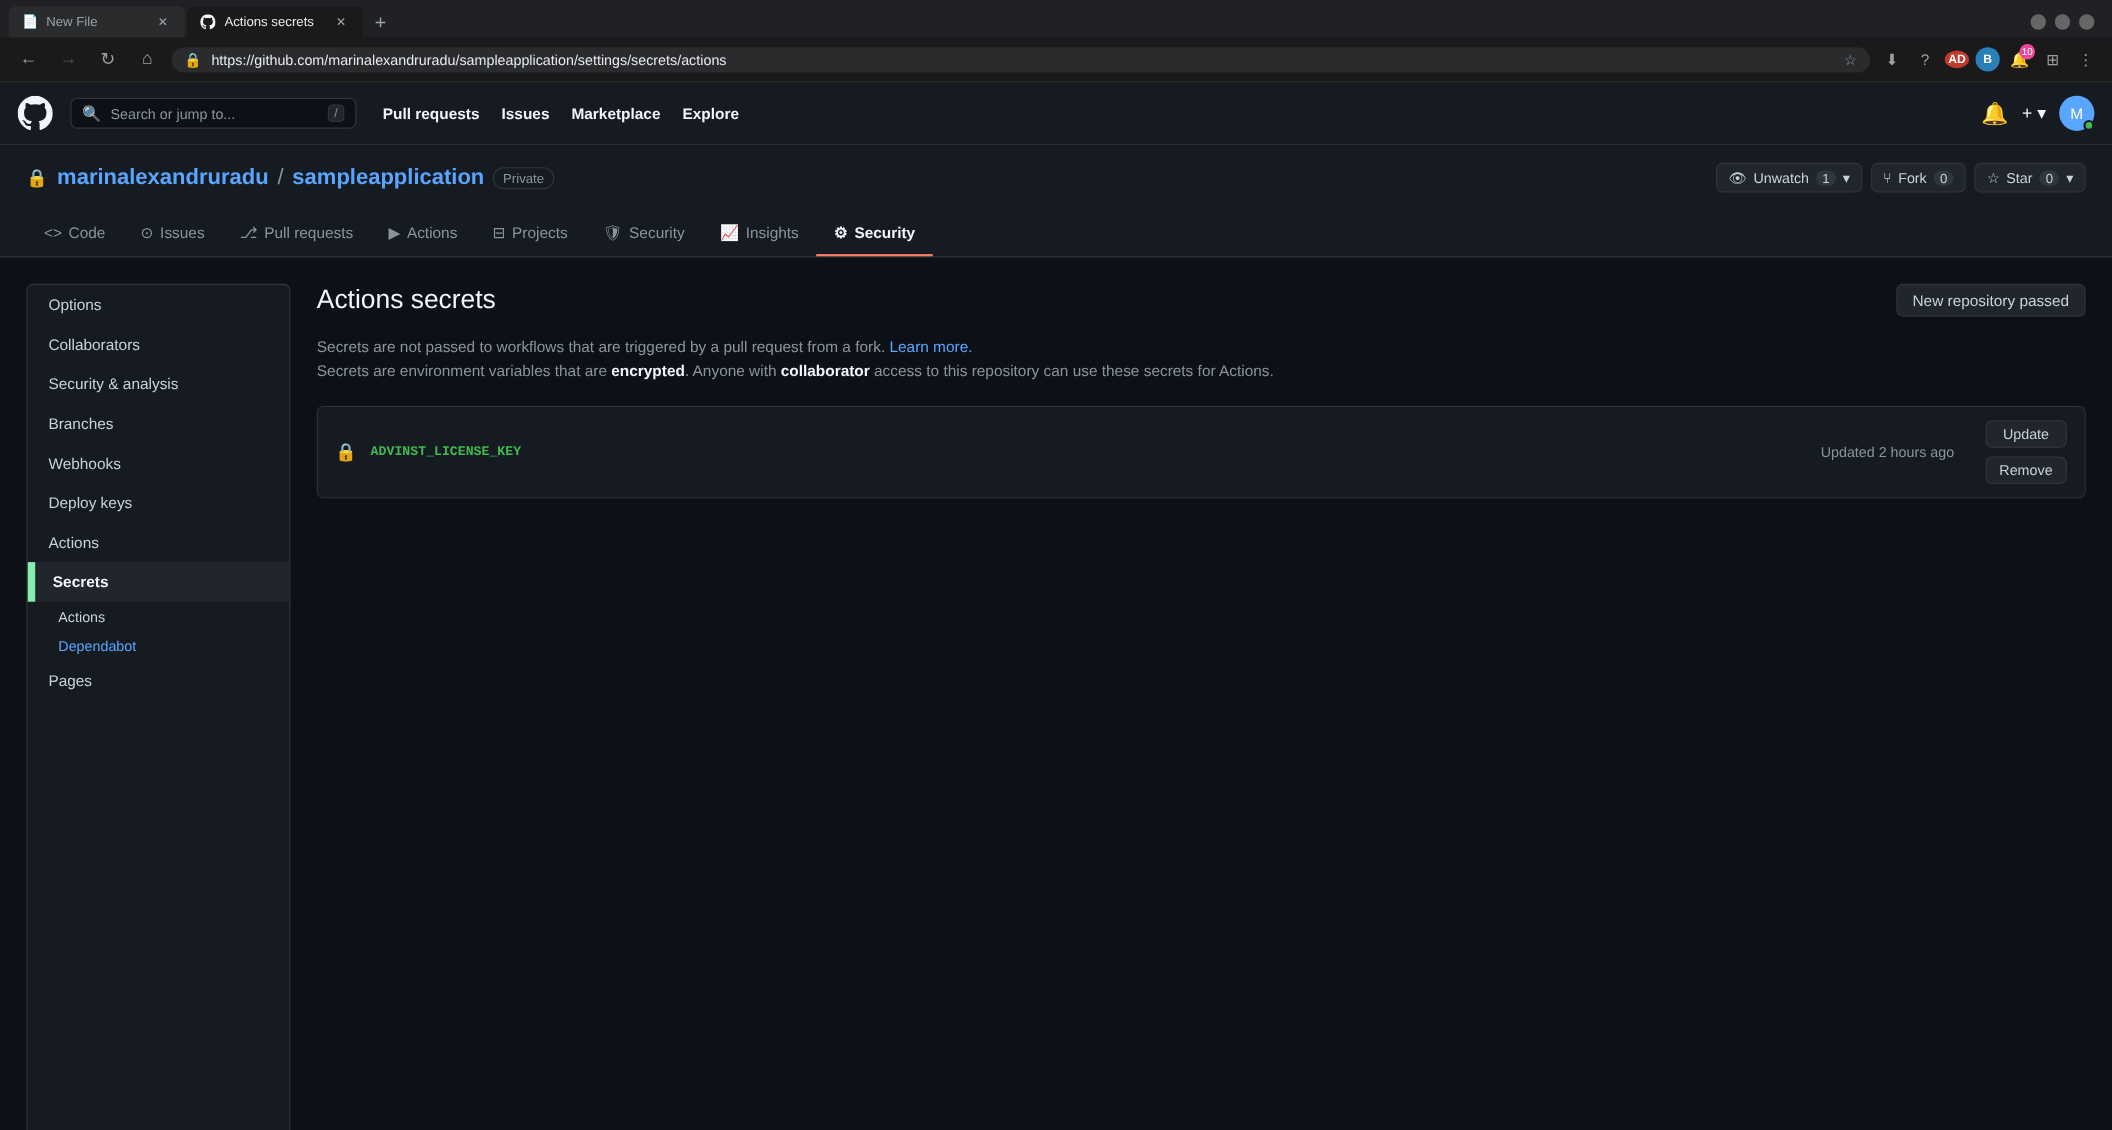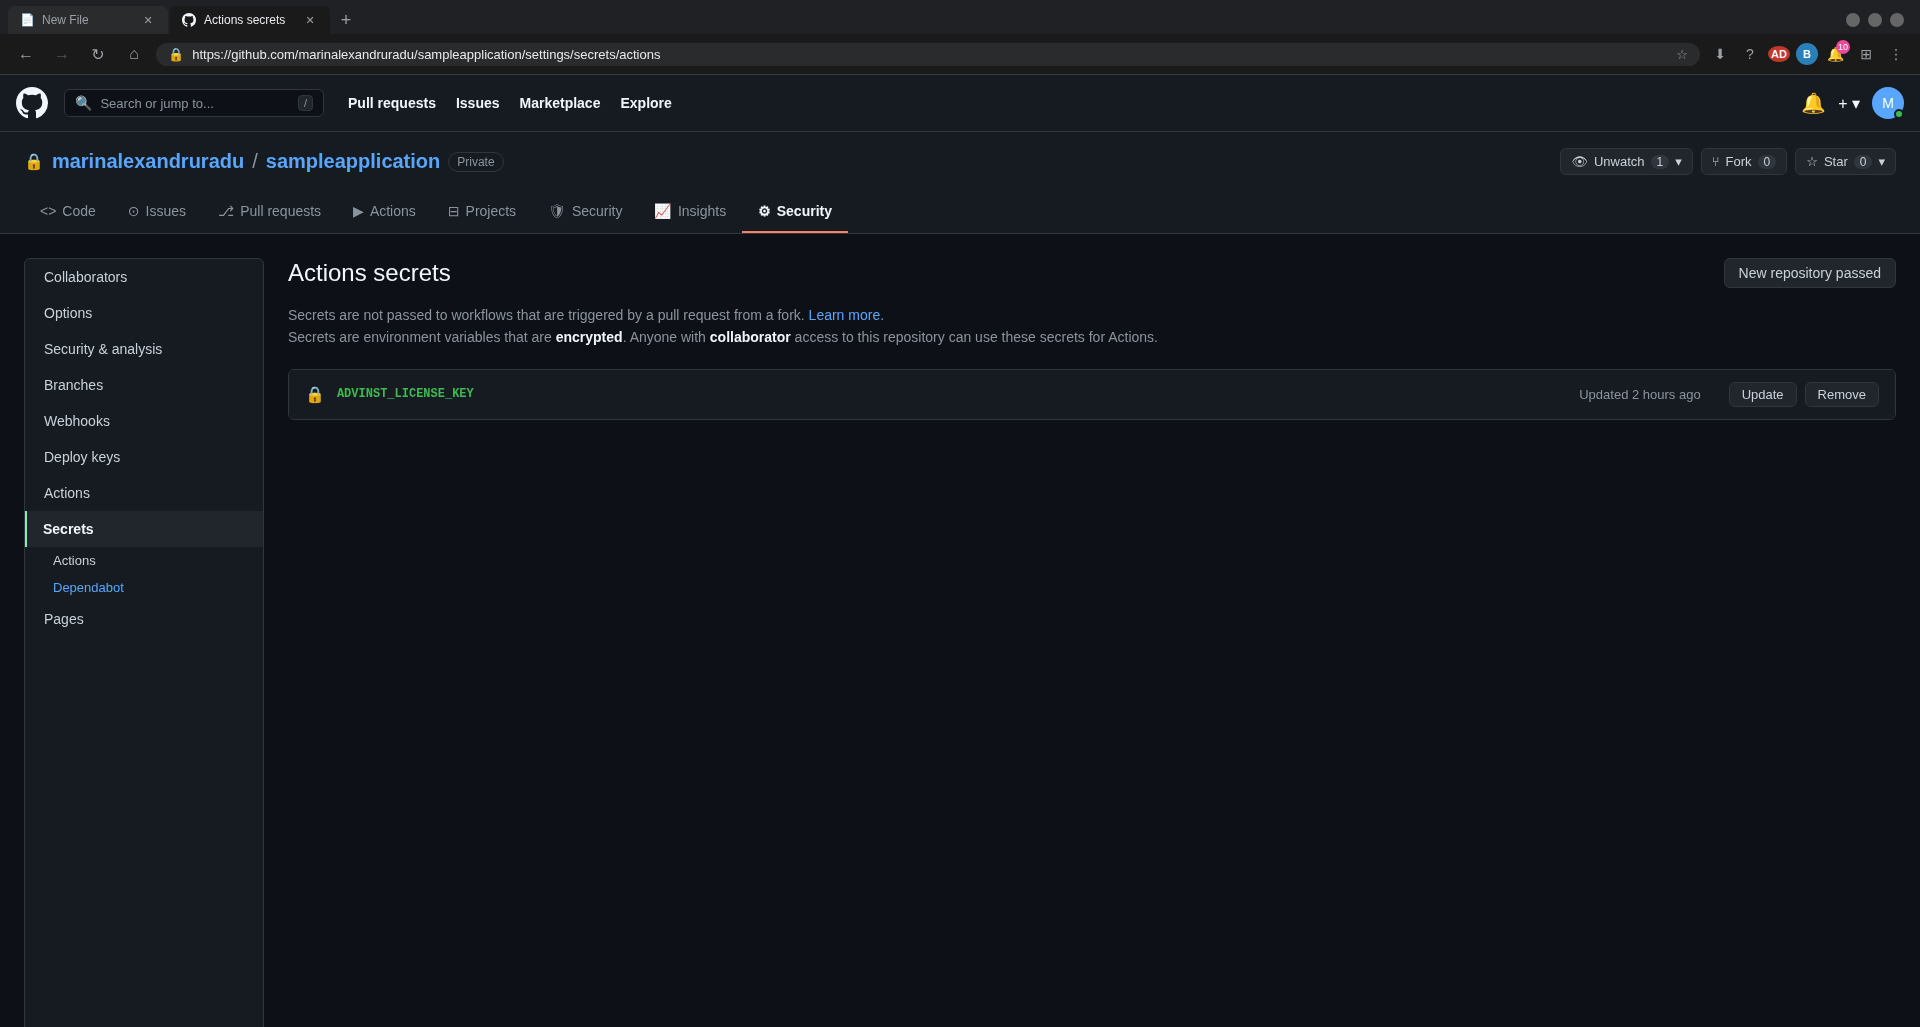--- a/index.html
+++ b/index.html
@@ -336,21 +336,21 @@
       padding: 10px 16px;
       color: #c9d1d9;
       font-size: 14px;
       cursor: pointer;
       border-left: 3px solid transparent;
     }
     .sidebar-item.active {
       background: #21262d;
       color: #f0f6fc;
       font-weight: 600;
-      border-left: 2px solid #86efac;
+      border-left: 7px solid #86efac;
     }
     .sidebar-sub-item {
       padding: 6px 16px 6px 28px;
       color: #c9d1d9;
       font-size: 13px;
       cursor: pointer;
     }
     .sidebar-sub-item.active-link {
       color: #58a6ff;
     }
@@ -416,20 +416,21 @@
       flex: 1;
     }
     .secret-updated {
       color: #8b949e;
       font-size: 13px;
       margin-right: 16px;
     }
     .secret-actions {
       display: flex;
       gap: 8px;
+      flex-direction: column;
     }
     .btn-sm {
       background: #21262d;
       border: 1px solid #30363d;
       color: #c9d1d9;
       border-radius: 6px;
       padding: 4px 12px;
       font-size: 13px;
       cursor: pointer;
     }
@@ -577,24 +578,24 @@
       <span>⚙</span>
       <span>Security</span>
     </a>
   </div>
 </div>
 
 <div class="main-content">
 
   <div class="settings-sidebar">
     <div class="sidebar-item">
+      <span>Options</span>
+    </div>
+    <div class="sidebar-item">
       <span>Collaborators</span>
-    </div>
-    <div class="sidebar-item">
-      <span>Options</span>
     </div>
     <div class="sidebar-item">
       <span>Security &amp; analysis</span>
     </div>
     <div class="sidebar-item">
       <span>Branches</span>
     </div>
     <div class="sidebar-item">
       <span>Webhooks</span>
     </div>

